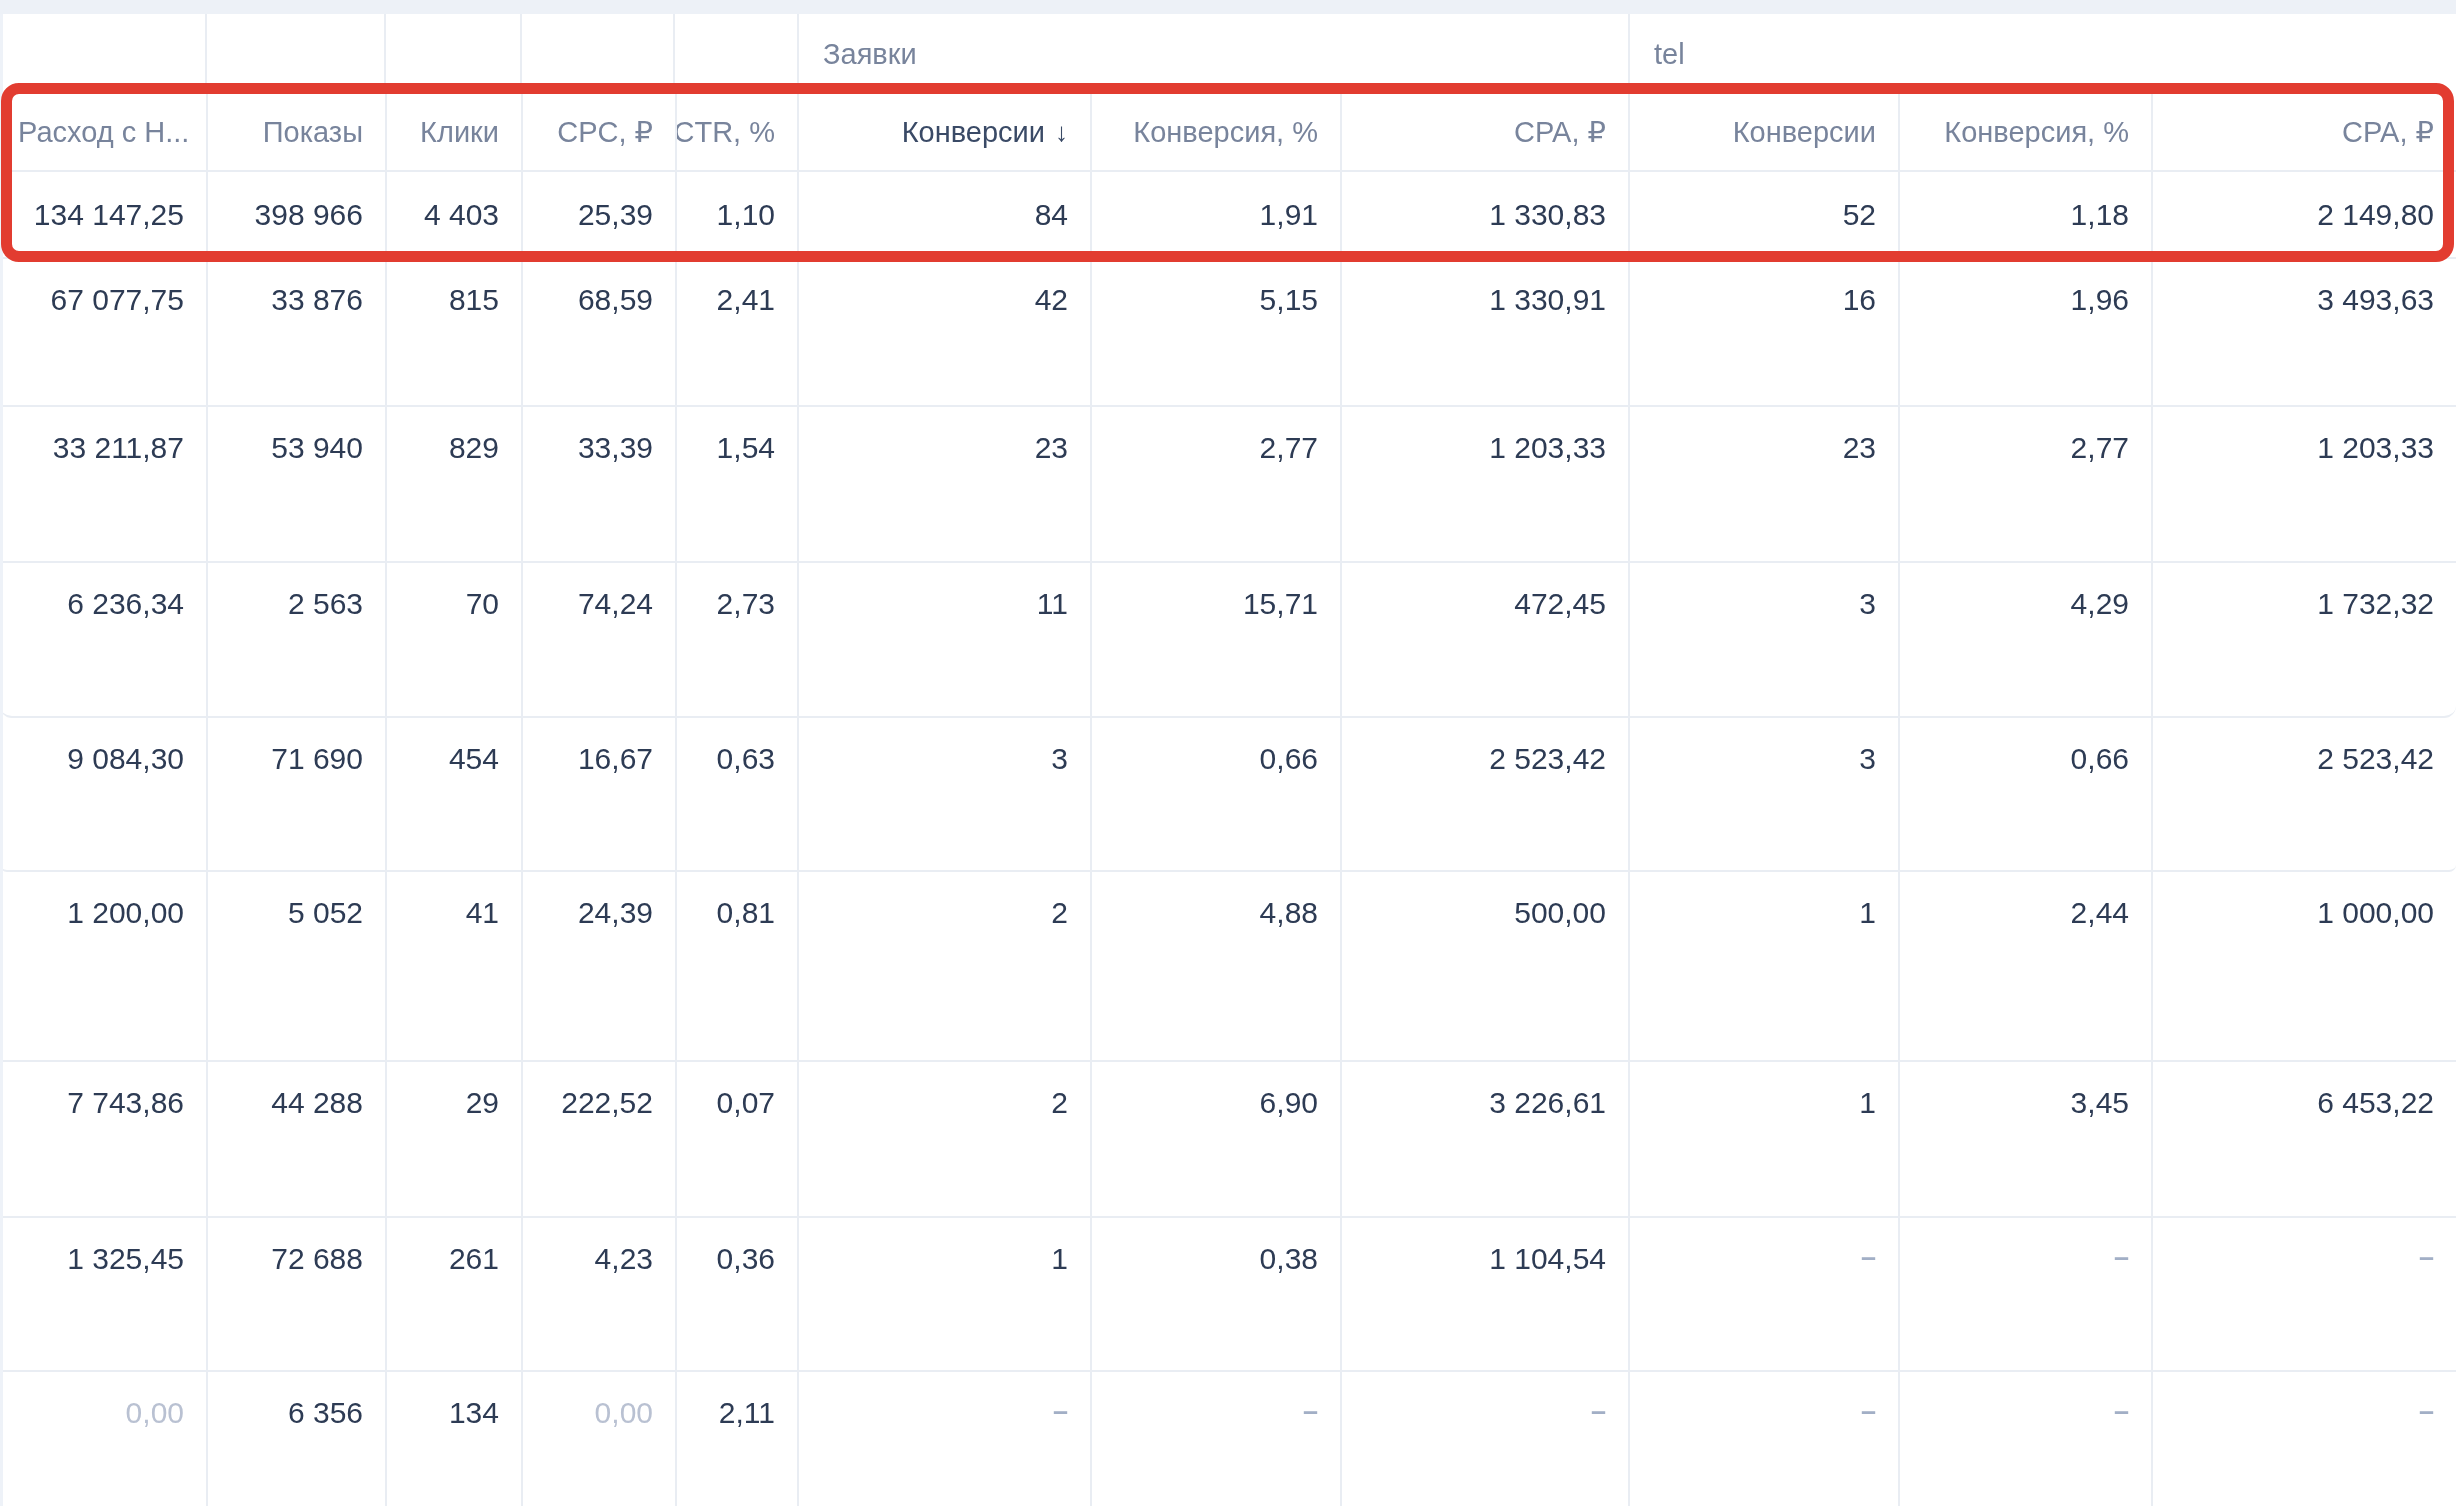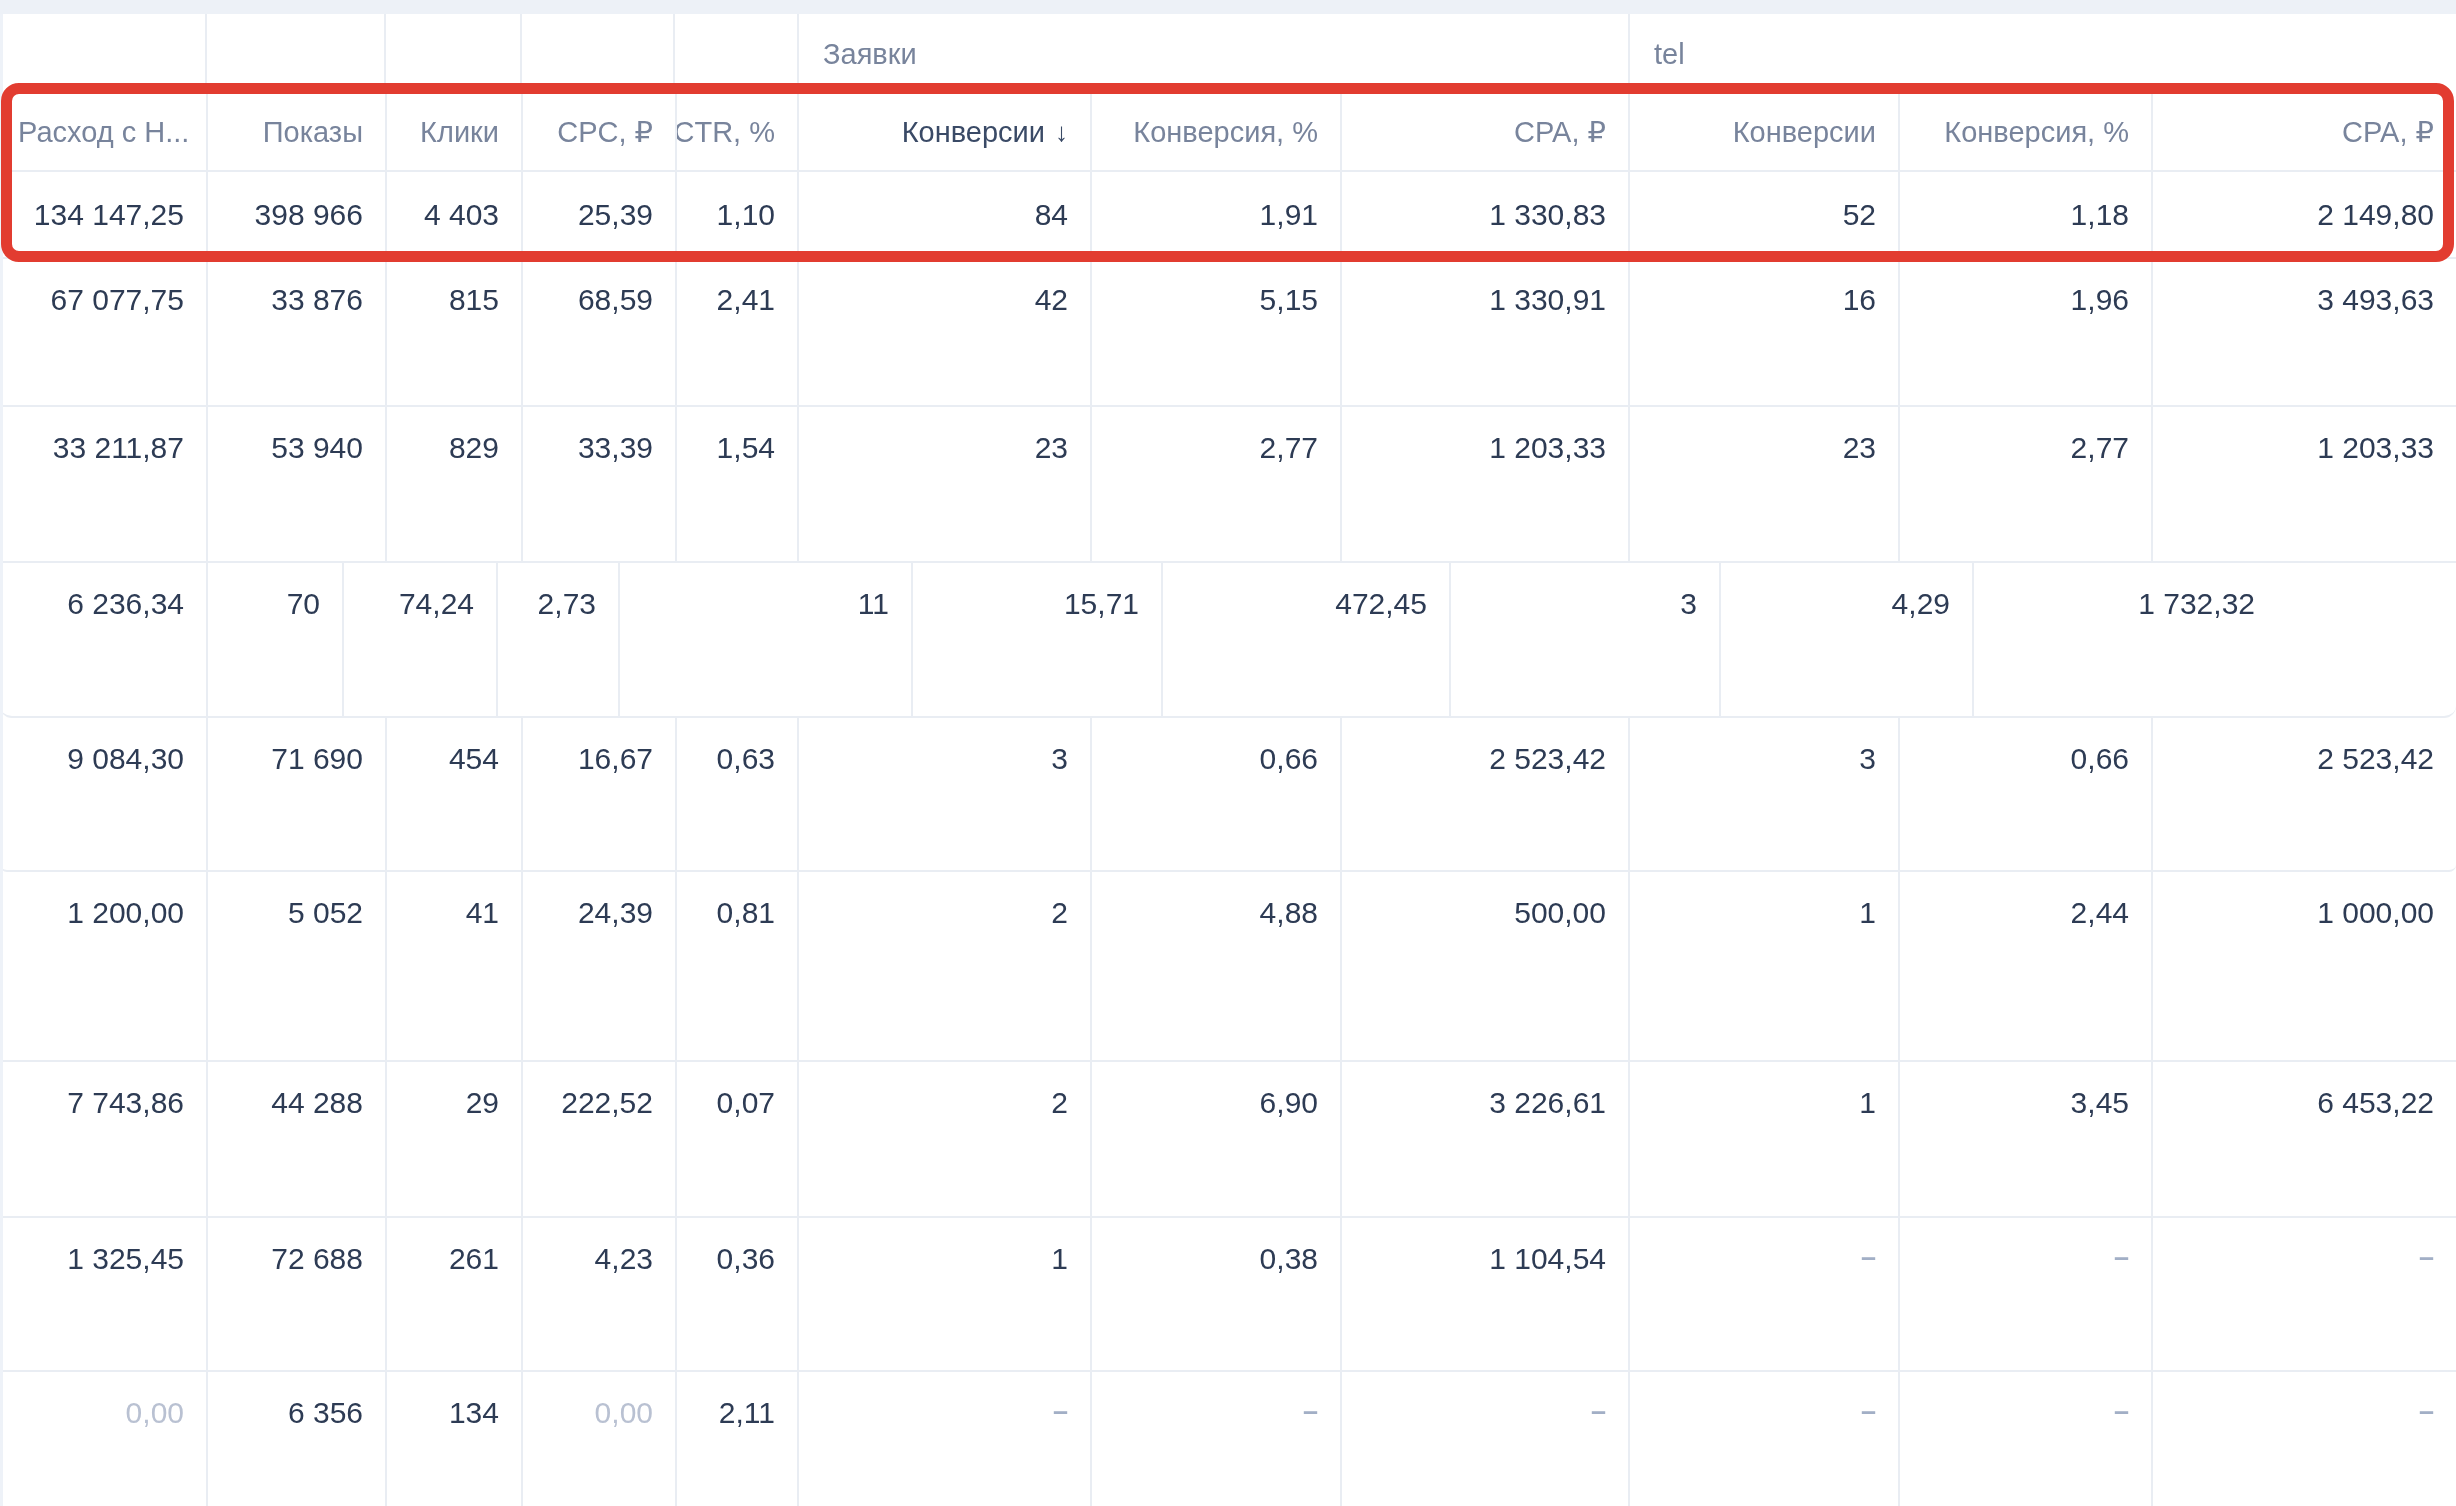--- a/index.html
+++ b/index.html
@@ -148,20 +148,21 @@
         <div class="dcell" style="width: 122px;">1,54</div>
         <div class="dcell" style="width: 293px;">23</div>
         <div class="dcell" style="width: 250px;">2,77</div>
         <div class="dcell" style="width: 288px;">1 203,33</div>
         <div class="dcell" style="width: 270px;">23</div>
         <div class="dcell" style="width: 253px;">2,77</div>
         <div class="dcell nr" style="width: 303px;">1 203,33</div>
       </div>
       <div class="drow" style="height: 155px; border-radius: 12px;">
         <div class="dcell" style="width: 208px;">6 236,34</div>
+        <div class="dcell" style="width: 179px;">2 563</div>
         <div class="dcell" style="width: 136px; padding-left: 12px;">70</div>
         <div class="dcell" style="width: 154px;">74,24</div>
         <div class="dcell" style="width: 122px;">2,73</div>
         <div class="dcell" style="width: 293px;">11</div>
         <div class="dcell" style="width: 250px;">15,71</div>
         <div class="dcell" style="width: 288px;">472,45</div>
         <div class="dcell" style="width: 270px;">3</div>
         <div class="dcell" style="width: 253px;">4,29</div>
         <div class="dcell nr" style="width: 303px;">1 732,32</div>
       </div>

